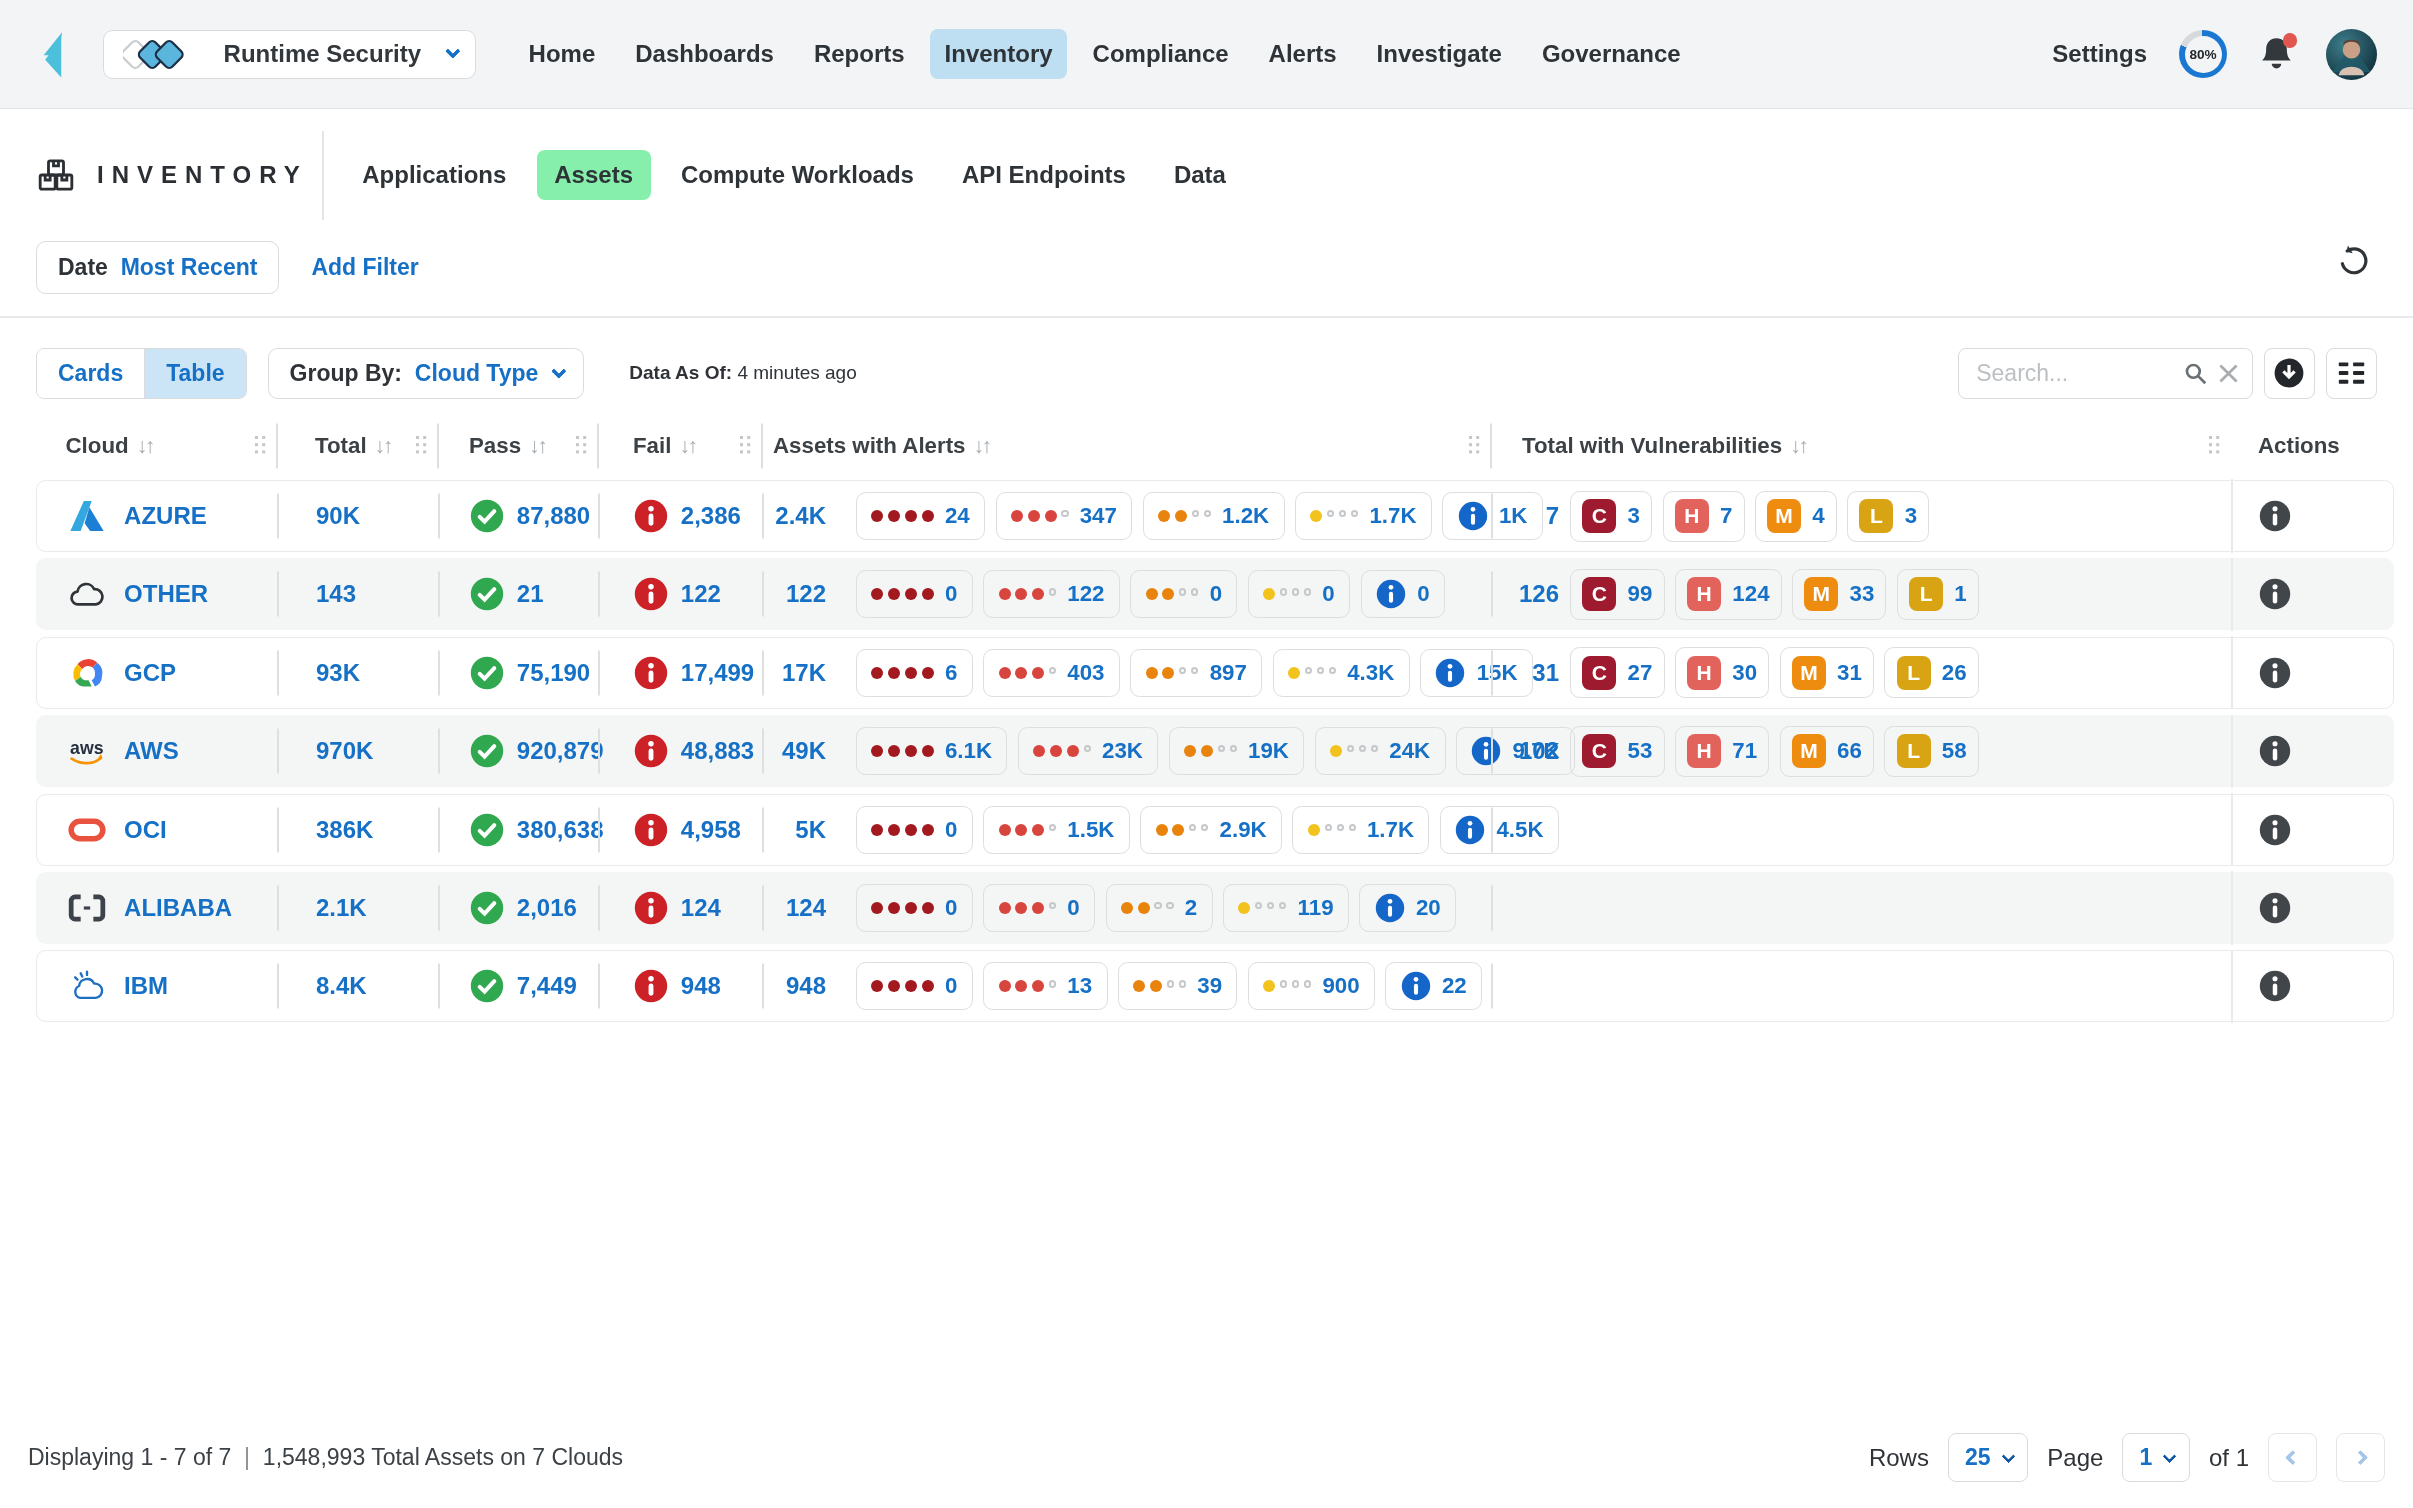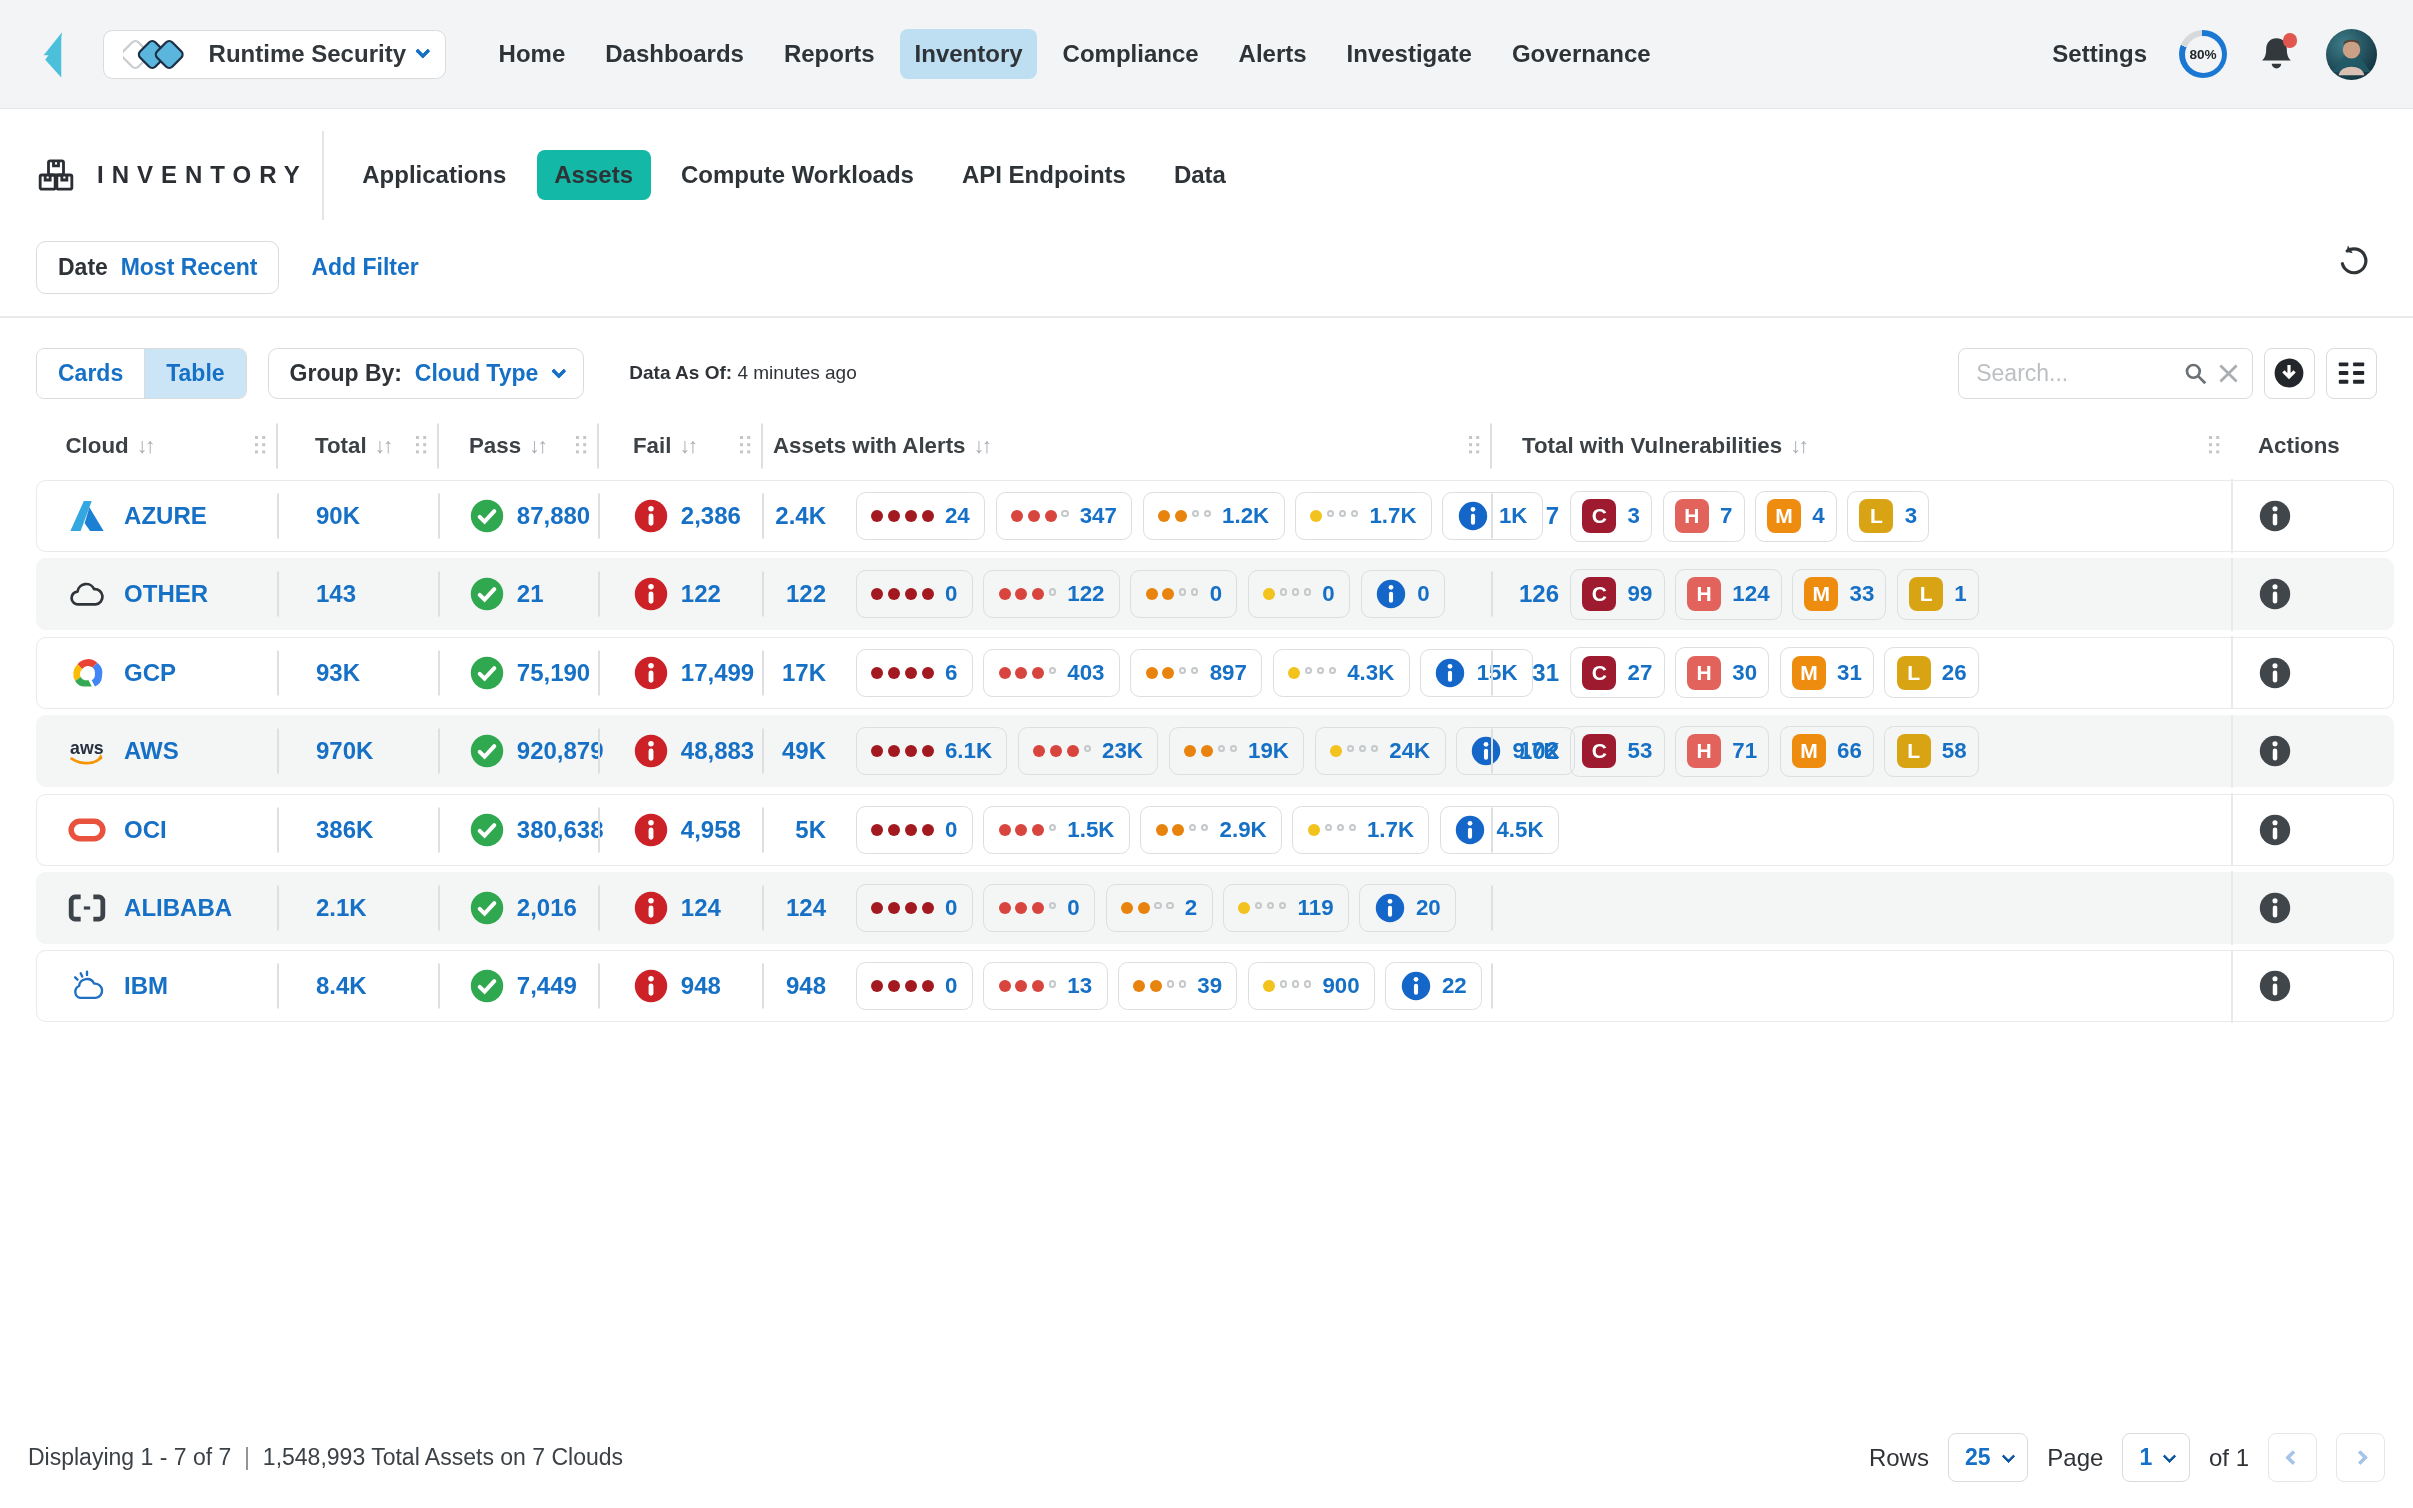--- a/index.html
+++ b/index.html
@@ -6,21 +6,21 @@
   html,body { width:2413px; height:1508px; background:#ffffff;
     font-family:"Liberation Sans", sans-serif; color:#35393e; overflow:hidden; }
 
   .link { color:#1570c6; text-decoration:none; cursor:pointer; }
 
   
   .topbar { height:109px; background:#f3f4f5; border-bottom:0.8px solid #e4e6e7;
     display:flex; align-items:center; padding:0 36px; }
   .brand-logo { width:49px; height:49px; flex:0 0 auto; }
   .switcher { margin-left:17.6px; height:49px; background:#fff; border:1.6px solid #d9dbdc;
-    border-radius:9.6px; display:flex; align-items:center; padding:0 19px; gap:9px; cursor:pointer; }
+    border-radius:9.6px; display:flex; align-items:center; padding:0 19px; gap:24px; cursor:pointer; }
   .switcher .diamonds { width:77px; height:37px; }
   .switcher .label { font-size:24px; font-weight:700; color:#32373c; }
   .chev { display:inline-block; width:11.2px; height:11.2px; border-right:4px solid #1570c6;
     border-bottom:4px solid #1570c6; transform:rotate(45deg) translateY(-3.2px); border-radius:1.6px; }
   .topnav { display:flex; align-items:center; margin-left:38px; gap:11.2px; }
   .topnav .nav-item { font-size:24px; font-weight:700; color:#2e3338; padding:11.2px 14.4px;
     border-radius:8px; cursor:pointer; white-space:nowrap; }
   .topnav .nav-item.active { background:#bedff2; }
   .top-right { margin-left:auto; display:flex; align-items:center; gap:32px; }
   .settings { font-size:24px; font-weight:700; color:#2e3338; cursor:pointer; }
@@ -35,21 +35,21 @@
     background:radial-gradient(circle at 35% 30%, #3d7d8a, #153743 75%); position:relative; }
   .avatar svg { position:absolute; inset:0; }
 
   
   .subheader { height:132px; display:flex; align-items:center; padding:0 36px; background:#fff; }
   .inv-title { display:flex; align-items:center; gap:21px; }
   .inv-title .txt { font-size:24px; font-weight:700; letter-spacing:8px; color:#2b2f34; }
   .v-div { width:1.6px; height:89px; background:#e3e5e6; margin:0 21px 0 14.4px; }
   .subtabs { display:flex; align-items:center; gap:12.8px; }
   .subtab { font-size:24px; font-weight:700; color:#2e3338; padding:11.2px 17.6px; border-radius:8px; cursor:pointer; white-space:nowrap; }
-  .subtab.active { background:#14b8a6; }
+  .subtab.active { background:#86efac; }
 
   
   .filterbar { display:flex; align-items:center; padding:0 36px 22.3px 36px; position:relative; }
   .chip { border:1.6px solid #d9dbdc; border-radius:9.6px; height:53px; display:flex;
     align-items:center; padding:0 21px; gap:12.8px; background:#fff; cursor:pointer; }
   .chip .k { font-size:23px; font-weight:700; color:#2f3338; }
   .chip .v { font-size:23px; font-weight:700; color:#1570c6; }
   .addfilter { margin-left:32px; font-size:23px; font-weight:700; color:#1570c6; cursor:pointer; }
   .undo-btn { position:absolute; right:42px; top:1.6px; width:35px; height:35px; cursor:pointer; }
   .rule { height:1.6px; background:#e9eaeb; }

